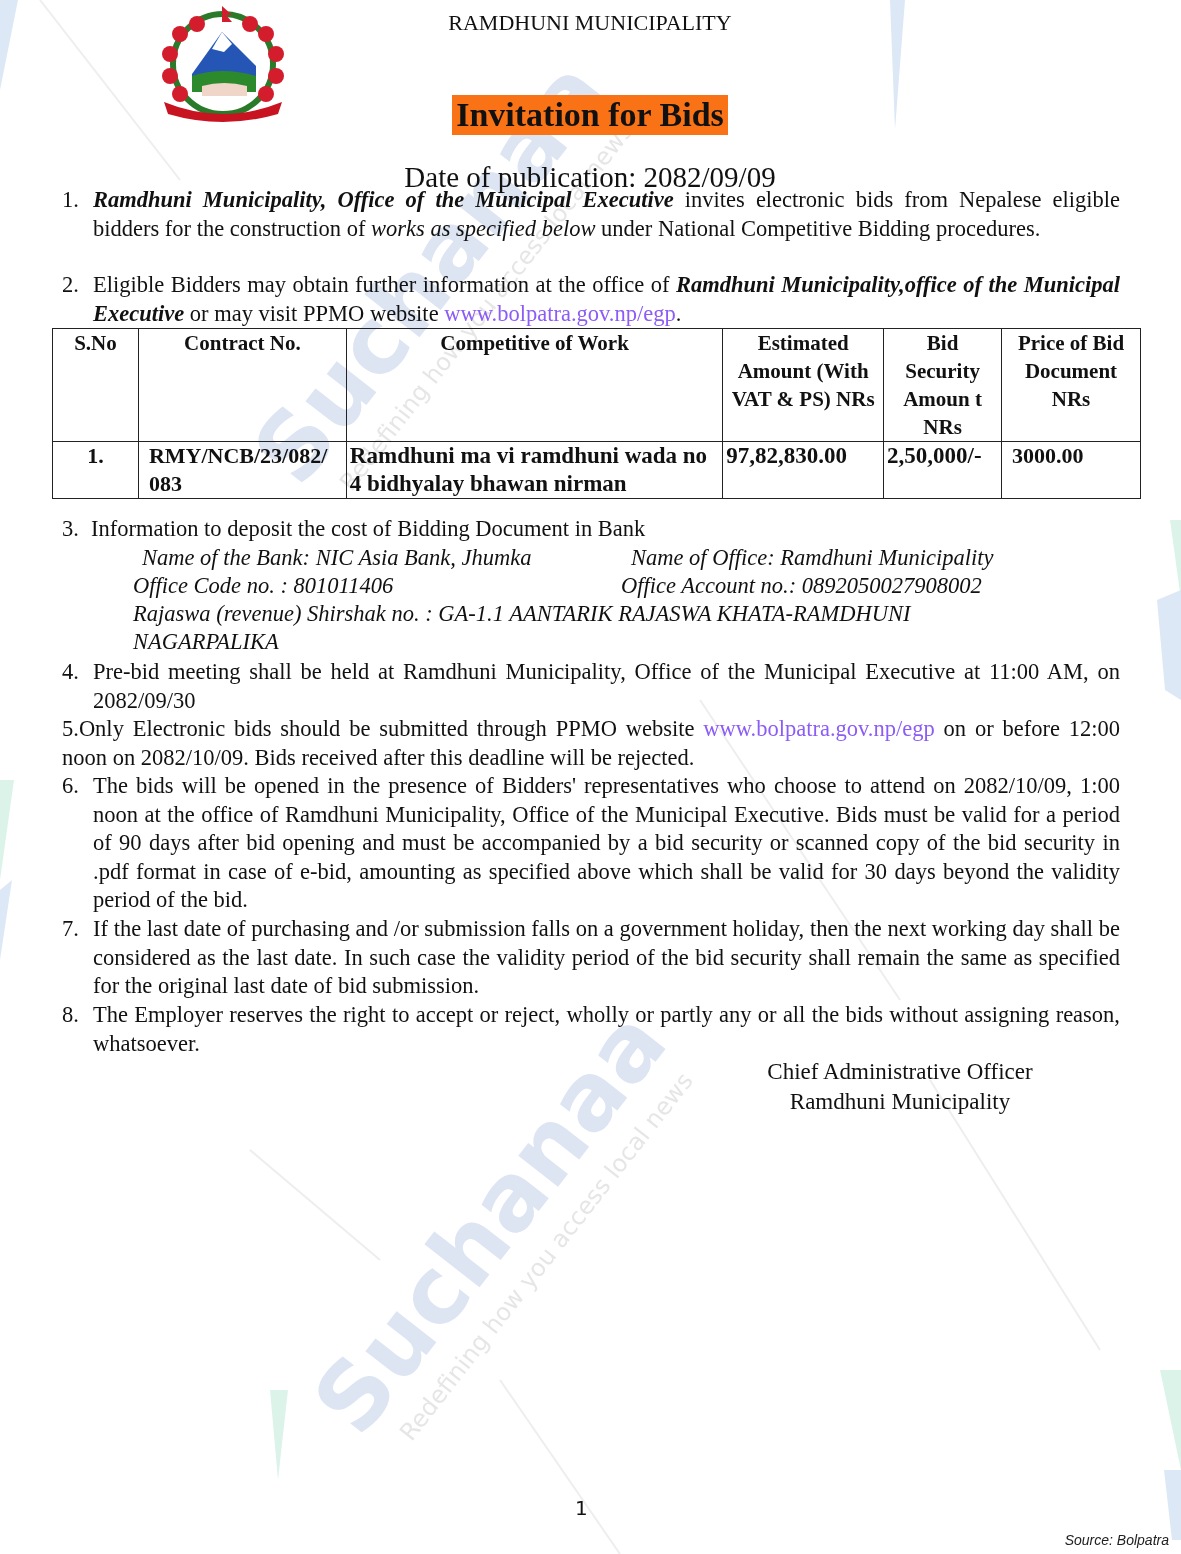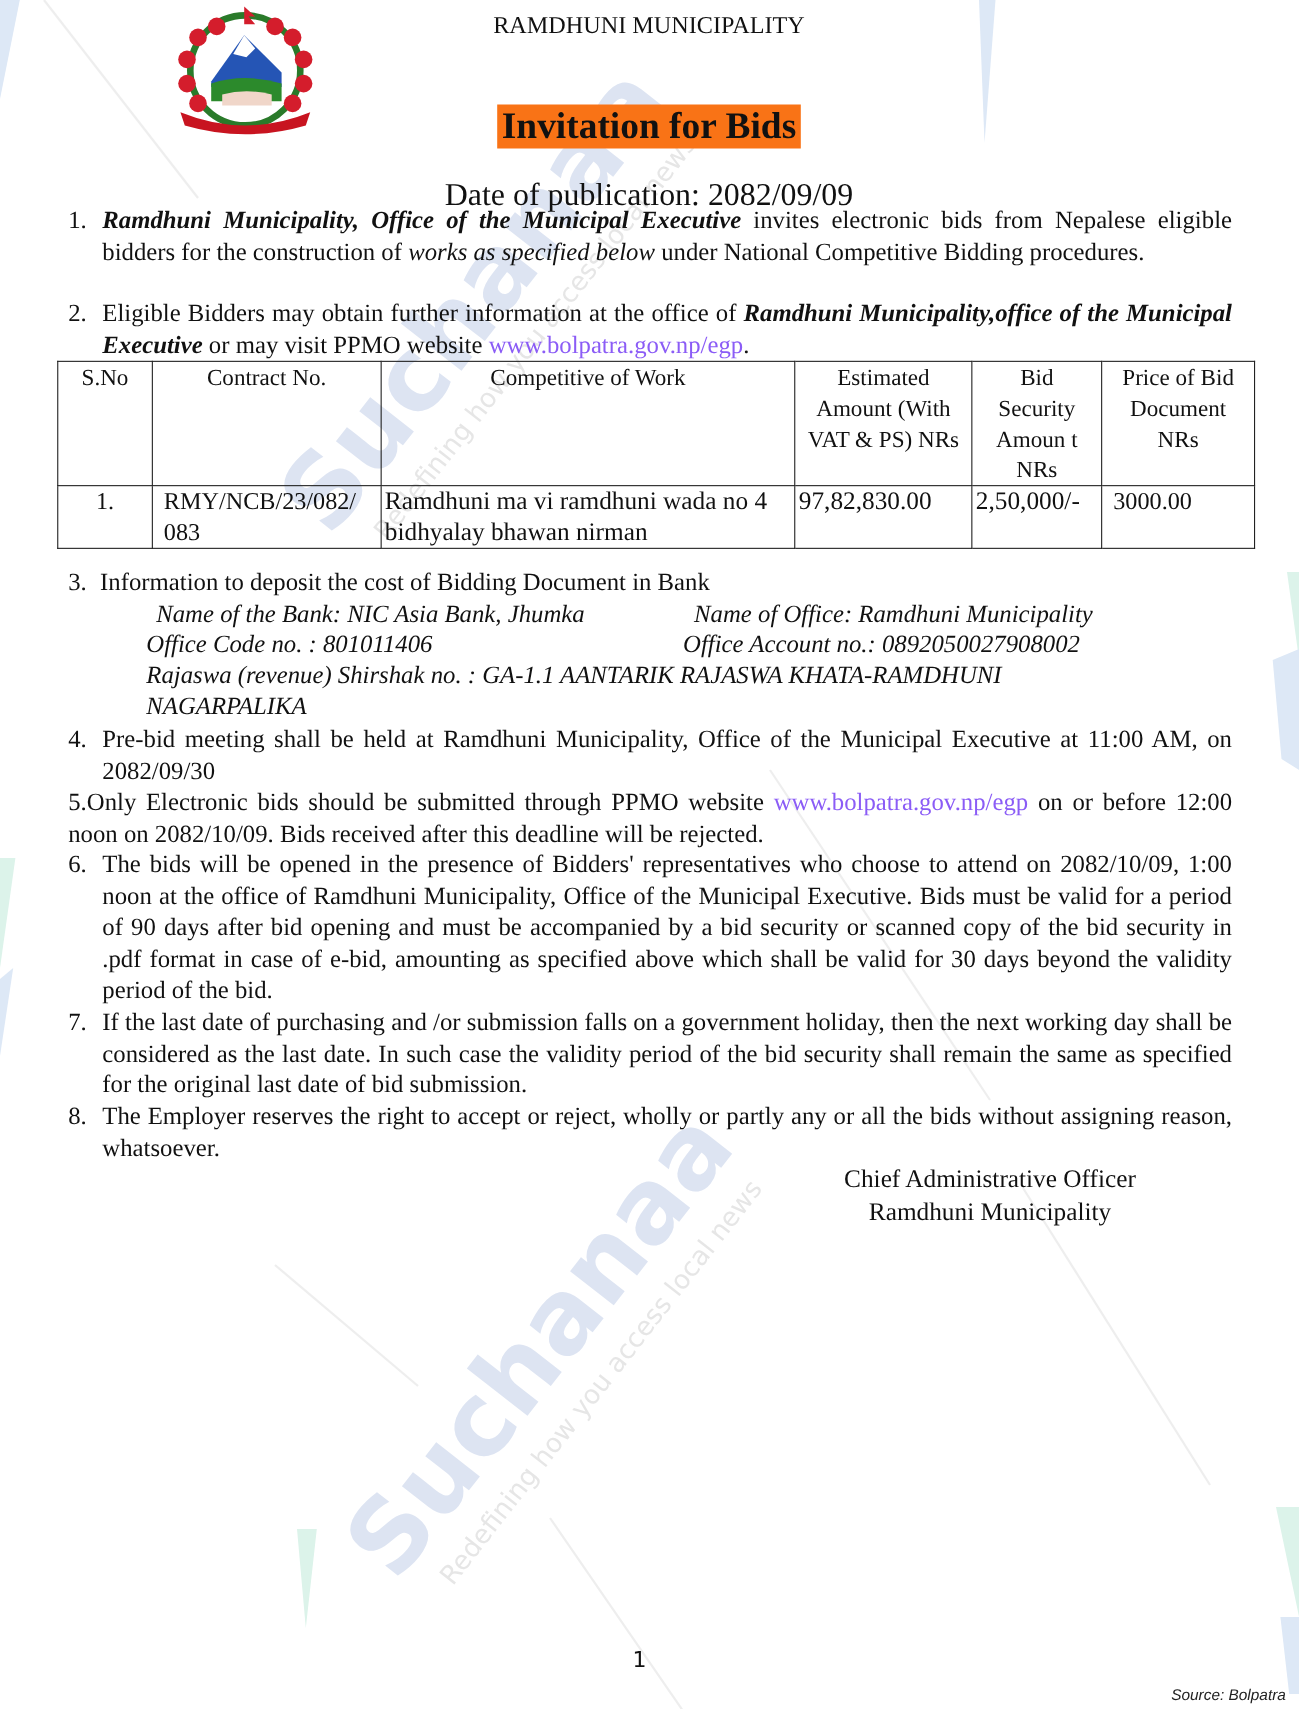--- a/index.html
+++ b/index.html
@@ -13,21 +13,21 @@
   .h3 { top:71px; font-size:19px; }
   .title { position:absolute; top:95px; left:452px; width:276px; height:40px; background:#f97316;
            font-weight:bold; font-size:34px; text-align:center; line-height:40px; }
   .pubdate { position:absolute; top:161px; left:300px; width:580px; text-align:center; font-size:29px; }
   .para { position:absolute; left:62px; width:1058px; font-size:22.5px; line-height:28.5px; text-align:justify; }
   .num { position:absolute; left:0; }
   .ptext { margin-left:31px; }
   a.link { color:#8b5cf6; }
   table.bid { position:absolute; top:328px; left:52px; width:1089px; border-collapse:collapse;
               font-size:21px; line-height:28px; }
-  table.bid th, table.bid td { border:1.5px solid #222; vertical-align:top; font-weight:normal; padding:0 3px; }
+  table.bid th, table.bid td { border:1.5px solid #222; vertical-align:top; font-weight:bold; padding:0 3px; }
   table.bid th { text-align:center; }
   .bank { position:absolute; left:133px; font-style:italic; font-size:22.5px; }
   .sig { position:absolute; left:720px; width:360px; text-align:center; font-size:23px; line-height:30px; }
   .pageno { position:absolute; top:1496px; left:575px; font-family:"DejaVu Sans", sans-serif; font-size:20px; }
   .source { position:absolute; top:1532px; right:12px; font-family:"Liberation Sans", sans-serif; font-style:italic; font-size:14px; color:#222; }
 </style>
 </head>
 <body>
 
 <div class="wm-layer">

